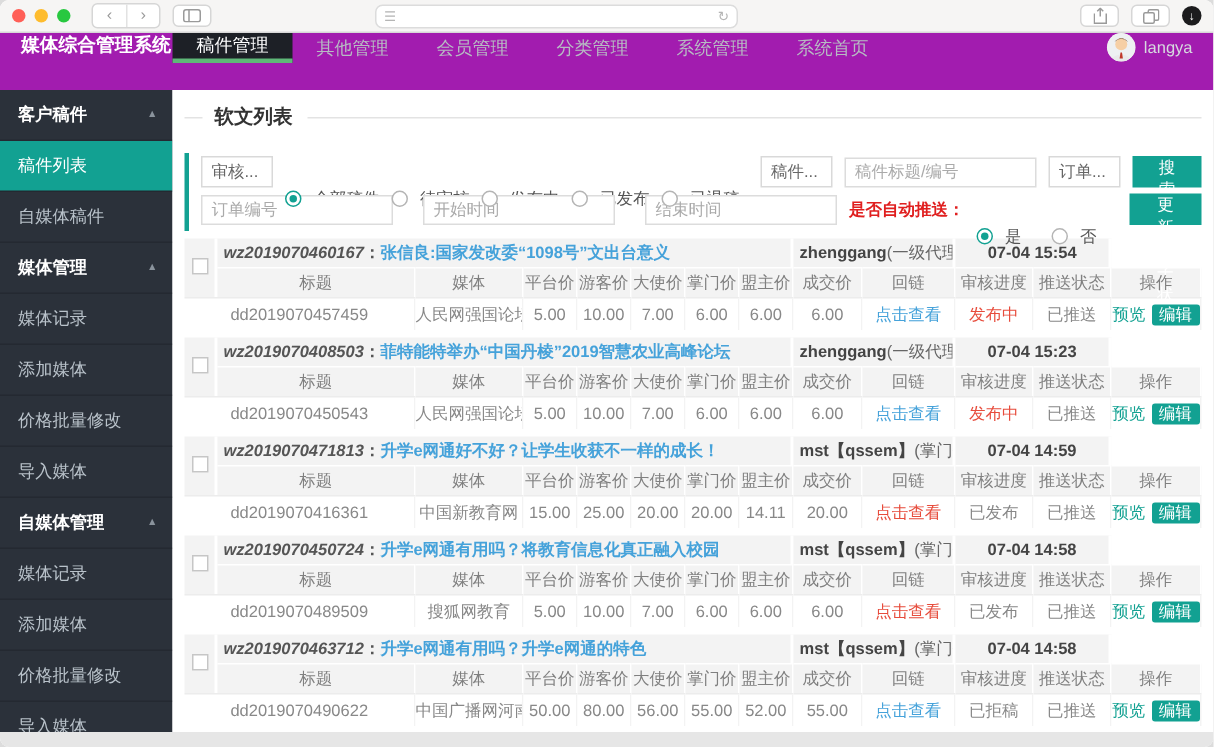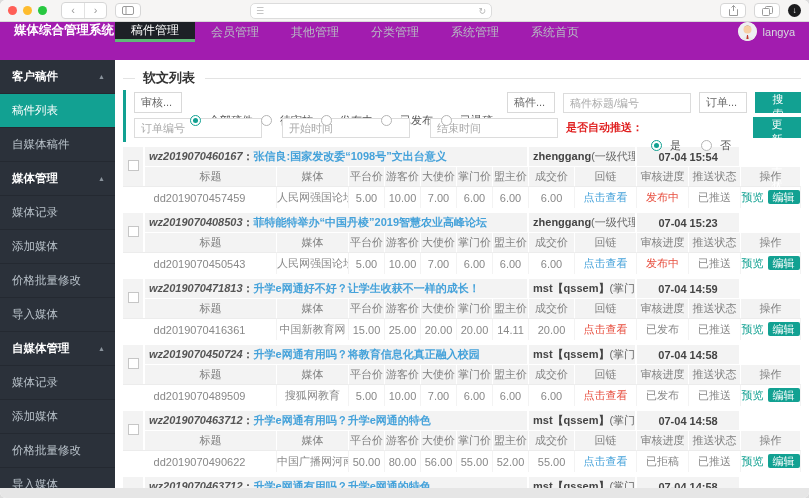--- a/index.html
+++ b/index.html
@@ -36,21 +36,21 @@
 
   
   .sidebar { width:115px; background:#2b313a; flex:0 0 auto; overflow:hidden; font-size:11.5px; }
   .sb-group-title { color:#fff; font-weight:bold; padding:9px 10px 9px 12px; display:flex; align-items:center; justify-content:space-between; border-bottom:1px solid #242931; cursor:pointer; }
   .sb-arrow { color:#8a939c; font-size:7px; }
   .sb-item { color:#b9c2ca; padding:9px 12px; border-bottom:1px solid #242931; cursor:pointer; }
   .sb-item.active { background:#12a192; color:#fff; }
 
   
   .main { flex:1 1 auto; background:#fff; padding:6px 8px 0 8px; overflow:hidden; }
-  .page-title-row { display:flex; align-items:center; height:24px; margin-bottom:0; }
+  .page-title-row { display:flex; align-items:center; height:24px; margin-bottom:12px; }
   .pt-line-s { width:12px; height:1px; background:#e3e3e3; margin-right:8px; }
   .pt-line-l { flex:1; height:1px; background:#e3e3e3; margin-left:10px; }
   .page-title { font-size:13px; font-weight:bold; color:#333; }
 
   
   .filter-box { border-left:3px solid #12a192; padding:2px 0 4px 8px; margin-bottom:5px; }
   .f-row { display:flex; align-items:center; gap:8px; height:21px; margin-bottom:4px; font-size:11px; color:#555;justify-content:space-between; }
   .f-label { border:1px solid #d9d9d9; background:#fff; color:#666; padding:2px 6px; min-width:48px; white-space:nowrap; }
   .radio-opt { display:flex; align-items:center; gap:8px; white-space:nowrap; cursor:pointer;margin-top:36px; }
   .radio { width:11px; height:11px; border:1px solid #b5b5b5; border-radius:50%; background:#fff; position:relative; display:inline-block; flex:0 0 auto; }
@@ -127,24 +127,24 @@
     </div>
   </div>
 
   <div class="navbar">
     <div class="brand">媒体综合管理系统</div>
     <div class="nav-items">
       <div class="nav-item active">
           <span>稿件管理</span>
         </div>
       <div class="nav-item">
+          <span>其他管理</span>
+        </div>
+      <div class="nav-item">
           <span>会员管理</span>
-        </div>
-      <div class="nav-item">
-          <span>其他管理</span>
         </div>
       <div class="nav-item">
           <span>分类管理</span>
         </div>
       <div class="nav-item">
           <span>系统管理</span>
         </div>
       <div class="nav-item">
           <span>系统首页</span>
         </div>

